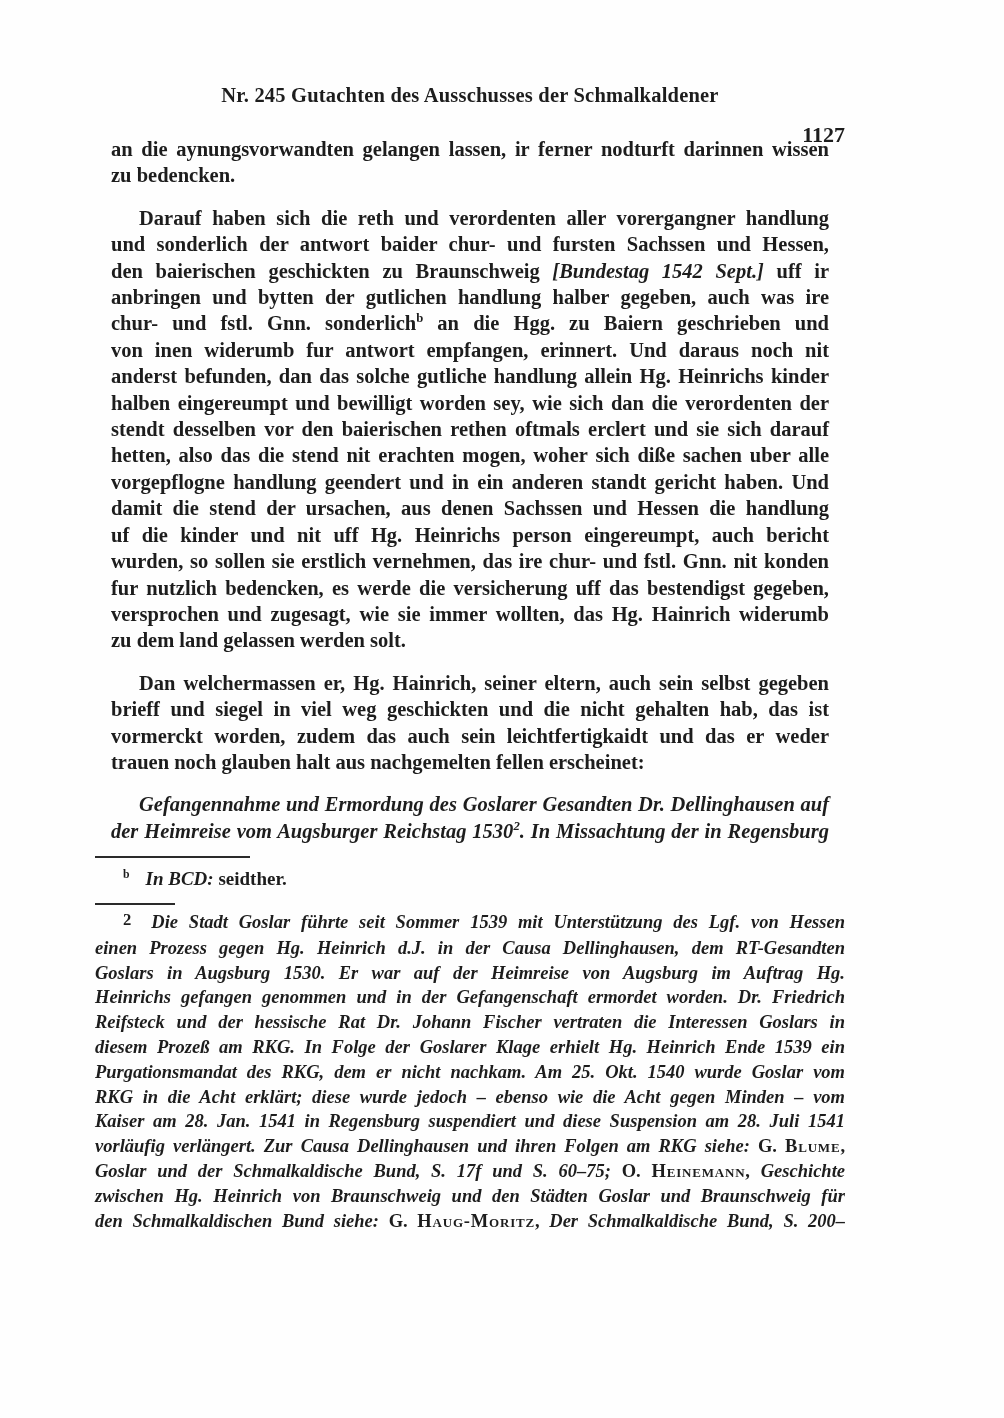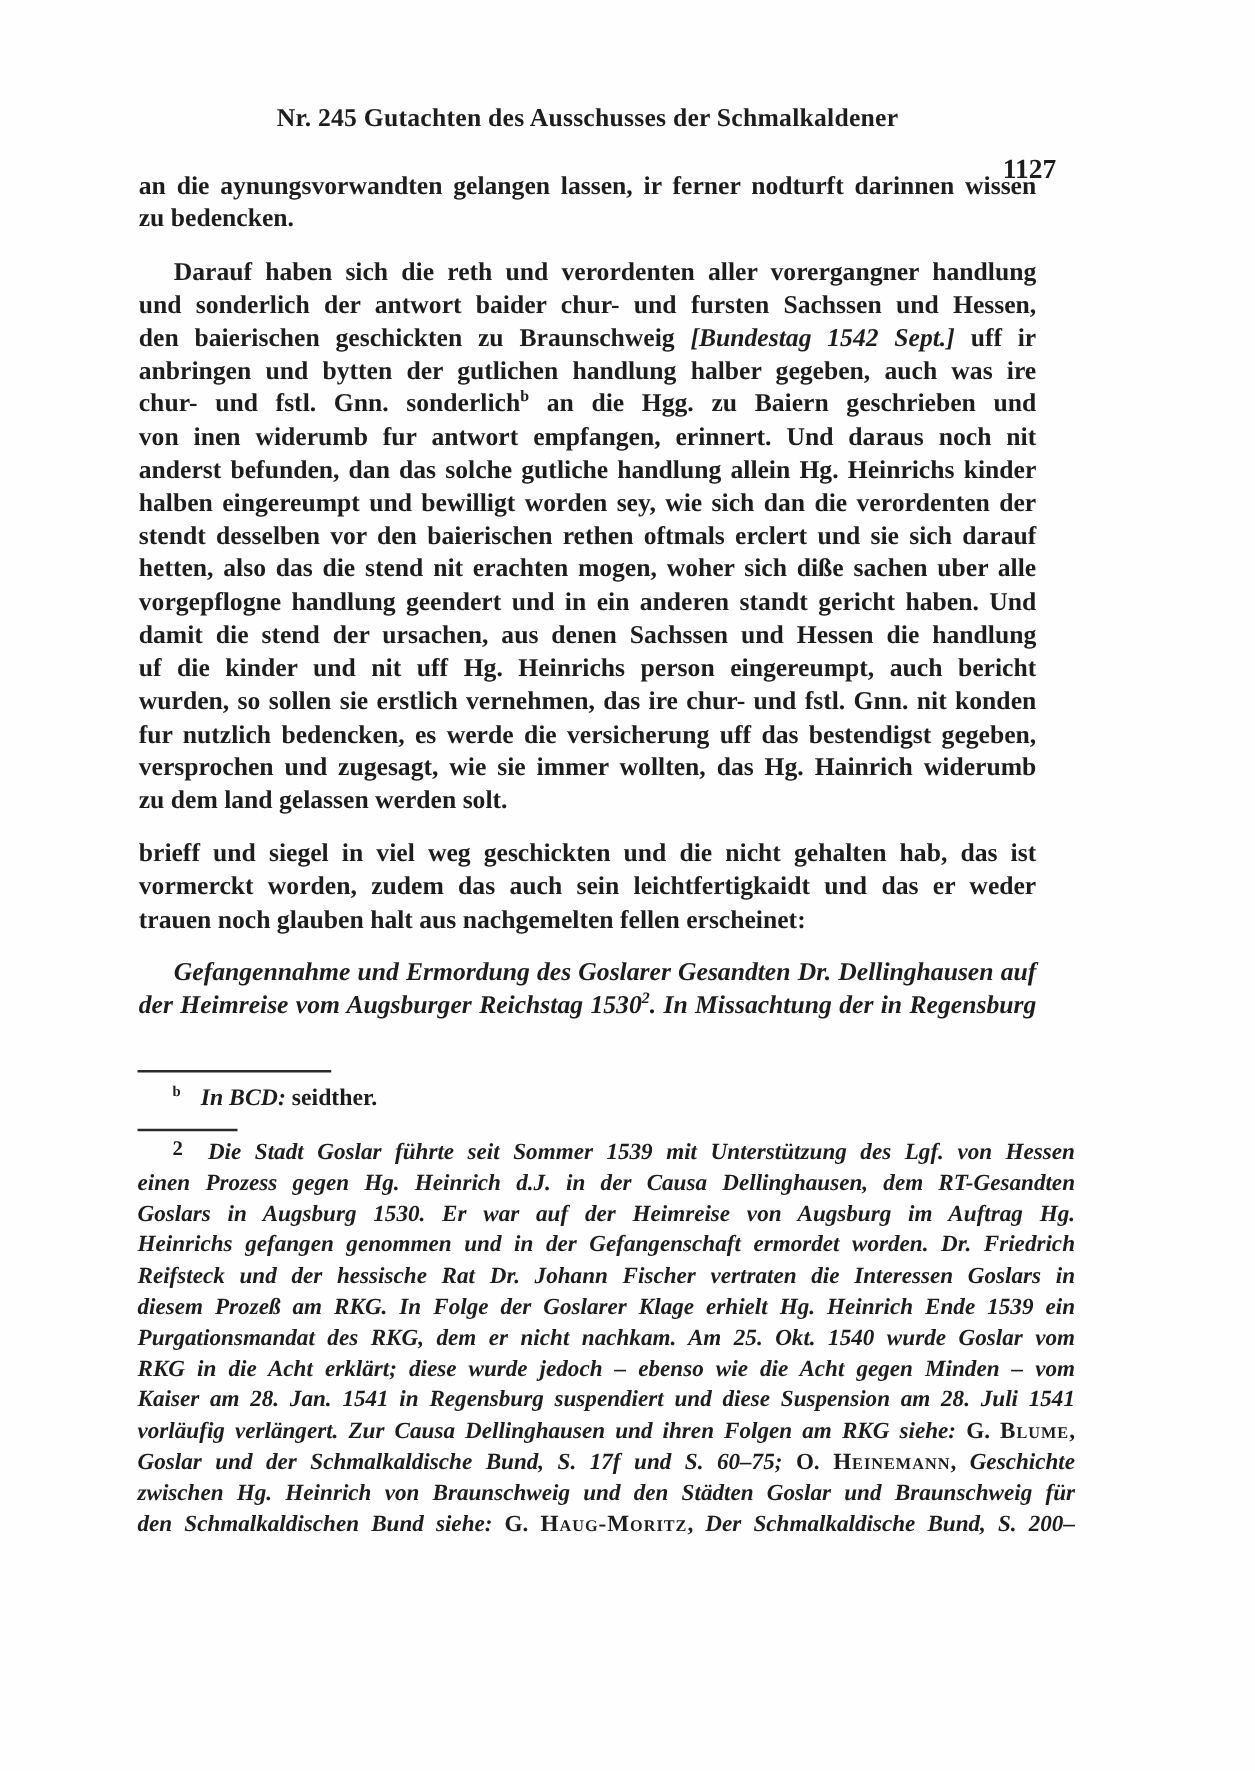--- a/index.html
+++ b/index.html
@@ -15,21 +15,21 @@
   .pageheader{
     position:absolute;top:84px;left:95px;width:750px;height:26px;
     font-size:20.5px;
   }
   .running-title{display:block;text-align:center;letter-spacing:0.2px;}
   .page-number{position:absolute;right:0;top:-2px;font-size:22px;margin-top:40px;}
   .bodytext{
     position:absolute;top:120px;left:95px;width:750px;
     font-size:20.5px;line-height:26.4px;
   }
-  .footnotes{position:absolute;top:856px;left:110px;width:750px;}
+  .footnotes{position:absolute;top:856px;left:95px;width:750px;}
   .rule-a{width:155px;border-top:2px solid #2a2a2a;}
   .rule-b{width:80px;border-top:2px solid #2a2a2a;margin-top:12px;}
   .apparatus{margin-top:9px;font-size:19px;line-height:24px;}
   .commentary{margin-top:5px;font-size:18.5px;line-height:24.8px;}
   .line{text-align:justify;text-justify:inter-word;white-space:normal;}
   .jline{text-align-last:justify;-moz-text-align-last:justify;}
   .endline{text-align-last:left;}
   .ind{text-indent:28px;}
   .s-i{font-style:italic;}
   .s-sup{vertical-align:super;font-size:0.62em;line-height:0;}
@@ -65,20 +65,21 @@
         <div class="line jline"><span>hetten, also das die stend nit erachten mogen, woher sich diße sachen uber alle</span></div>
         <div class="line jline"><span>vorgepflogne handlung geendert und in ein anderen standt gericht haben. Und</span></div>
         <div class="line jline"><span>damit die stend der ursachen, aus denen Sachssen und Hessen die handlung</span></div>
         <div class="line jline"><span>uf die kinder und nit uff Hg. Heinrichs person eingereumpt, auch bericht</span></div>
         <div class="line jline"><span>wurden, so sollen sie erstlich vernehmen, das ire chur- und fstl. Gnn. nit konden</span></div>
         <div class="line jline"><span>fur nutzlich bedencken, es werde die versicherung uff das bestendigst gegeben,</span></div>
         <div class="line jline"><span>versprochen und zugesagt, wie sie immer wollten, das Hg. Hainrich widerumb</span></div>
         <div class="line endline"><span>zu dem land gelassen werden solt.</span></div>
       </div>
       <div class="paragraph">
+        <div class="line jline ind"><span>Dan welchermassen er, Hg. Hainrich, seiner eltern, auch sein selbst gegeben</span></div>
         <div class="line jline"><span>brieff und siegel in viel weg geschickten und die nicht gehalten hab, das ist</span></div>
         <div class="line jline"><span>vormerckt worden, zudem das auch sein leichtfertigkaidt und das er weder</span></div>
         <div class="line endline"><span>trauen noch glauben halt aus nachgemelten fellen erscheinet:</span></div>
       </div>
       <div class="paragraph">
         <div class="line jline ind"><span class="s-i">Gefangennahme und Ermordung des Goslarer Gesandten Dr. Dellinghausen auf</span></div>
         <div class="line jline"><span class="s-i">der Heimreise vom Augsburger Reichstag 1530</span><span class="s-i s-sup">2</span><span class="s-i">. In Missachtung der in Regensburg</span></div>
       </div>
     </div>
 

